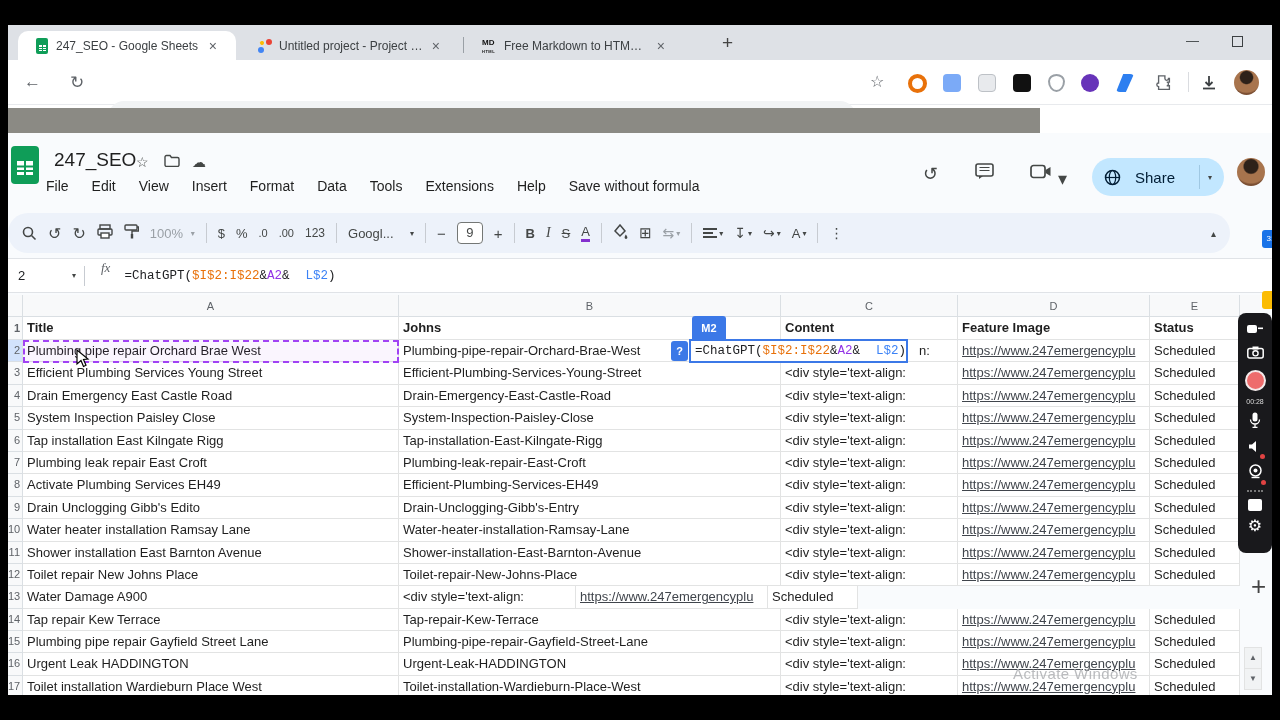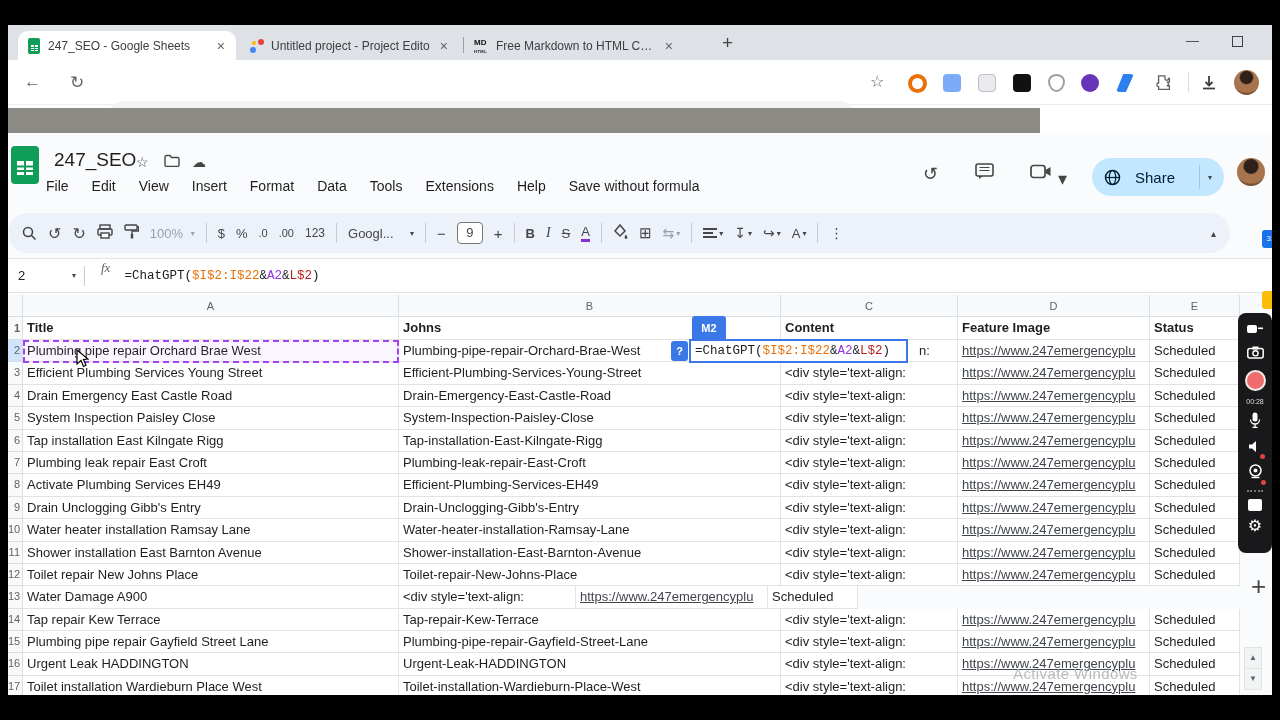--- a/index.html
+++ b/index.html
@@ -3,21 +3,21 @@
 <meta charset="utf-8">
 <style>
   html,body{margin:0;padding:0;background:#000;}
   .stage{position:relative;width:1280px;height:720px;background:#000;overflow:hidden;
          font-family:"Liberation Sans",sans-serif;-webkit-font-smoothing:antialiased;}
   .screen{position:absolute;left:8px;top:25px;width:1264px;height:670px;background:#fff;overflow:hidden;}
   .abs{position:absolute;}
 
   
   .tabbar{position:absolute;left:0;top:0;width:1264px;height:35px;background:#dee1e6;}
-  .tab{position:absolute;top:6px;height:29px;display:flex;align-items:center;padding:0 8px;width:218px;box-sizing:border-box;}
+  .tab{position:absolute;top:6px;height:29px;display:flex;align-items:center;padding:0 16px;width:218px;box-sizing:border-box;}
   .tab.active{background:#fff;border-radius:10px 10px 0 0;}
   .tab .t-title{flex:1;font-size:12px;color:#3c4043;white-space:nowrap;overflow:hidden;text-overflow:ellipsis;margin:0 6px;}
   .tab .t-close{font-size:14px;color:#5f6368;padding:0 3px;}
   .tab-sep{position:absolute;top:12px;width:1px;height:16px;background:#9aa0a6;}
   .newtab{position:absolute;left:714px;top:7px;font-size:19px;color:#444;}
   .winctl{position:absolute;top:8px;color:#3c4043;font-size:13px;}
   .restore{width:9px;height:9px;border:1.5px solid #3c4043;display:inline-block;position:relative;}
   .favicon{width:16px;height:16px;flex:0 0 16px;position:relative;}
 
   
@@ -53,21 +53,21 @@
   .bars{width:14px;height:10px;background:
       linear-gradient(#444746,#444746) 0 0/14px 2px no-repeat,
       linear-gradient(#444746,#444746) 0 4px/10px 2px no-repeat,
       linear-gradient(#444746,#444746) 0 8px/14px 2px no-repeat;}
 
   
   .fbar{position:absolute;left:0;top:233px;width:1264px;height:35px;background:#fff;border-top:1px solid #e0e3e7;border-bottom:1px solid #e0e3e7;box-sizing:border-box;display:flex;align-items:center;font-size:13px;color:#202124;}
   .namebox{width:58px;padding-left:10px;display:flex;justify-content:space-between;align-items:center;}
   .fx{font-family:"Liberation Serif",serif;font-style:italic;color:#5f6368;margin:0 14px 16px 16px;}
   .formula,.editor{font-family:"Liberation Mono","DejaVu Sans Mono",monospace;font-size:12.5px;}
-  .f-ref1{color:#e8710a;} .f-ref2{color:#9334e6;} .f-ref3{color:#b91c1c;}
+  .f-ref1{color:#e8710a;} .f-ref2{color:#9334e6;} .f-ref3{color:#3b82f6;margin-left:16px;}
 
   
   .grid{position:absolute;left:0;top:270px;width:1252px;}
   .tr{display:flex;height:22.4px;box-sizing:border-box;}
   .td{box-sizing:border-box;border-right:1px solid #e2e3e3;border-bottom:1px solid #e2e3e3;padding:0 4px;font-size:13px;line-height:21px;white-space:nowrap;overflow:hidden;color:#1f1f1f;background:#fff;}
   .letters .td{background:#f8f9fa;color:#5f6368;font-size:11px;text-align:center;line-height:22px;border-color:#dadfe3;}
   .hrow{height:23px;}
   .hrow .td{font-weight:bold;line-height:22px;}
   .rh{width:15px;flex:0 0 15px;background:#f8f9fa;color:#5f6368;font-size:11px;text-align:right;padding:0 2px 0 0;border-color:#dadfe3;}
   .rh-sel{background:#d2e3fc;}
@@ -393,21 +393,21 @@
           <div class="tr">
             <div class="td rh">8</div>
             <div class="td ca">Activate Plumbing Services EH49</div>
             <div class="td cb">Efficient-Plumbing-Services-EH49</div>
             <div class="td cc">&lt;div style='text-align:</div>
             <div class="td cd lnk">https://www.247emergencyplu</div>
             <div class="td ce">Scheduled</div>
           </div>
           <div class="tr">
             <div class="td rh">9</div>
-            <div class="td ca">Drain Unclogging Gibb's Entry</div>
+            <div class="td ca">Drain Unclogging Gibb's Edito</div>
             <div class="td cb">Drain-Unclogging-Gibb's-Entry</div>
             <div class="td cc">&lt;div style='text-align:</div>
             <div class="td cd lnk">https://www.247emergencyplu</div>
             <div class="td ce">Scheduled</div>
           </div>
           <div class="tr">
             <div class="td rh">10</div>
             <div class="td ca">Water heater installation Ramsay Lane</div>
             <div class="td cb">Water-heater-installation-Ramsay-Lane</div>
             <div class="td cc">&lt;div style='text-align:</div>

